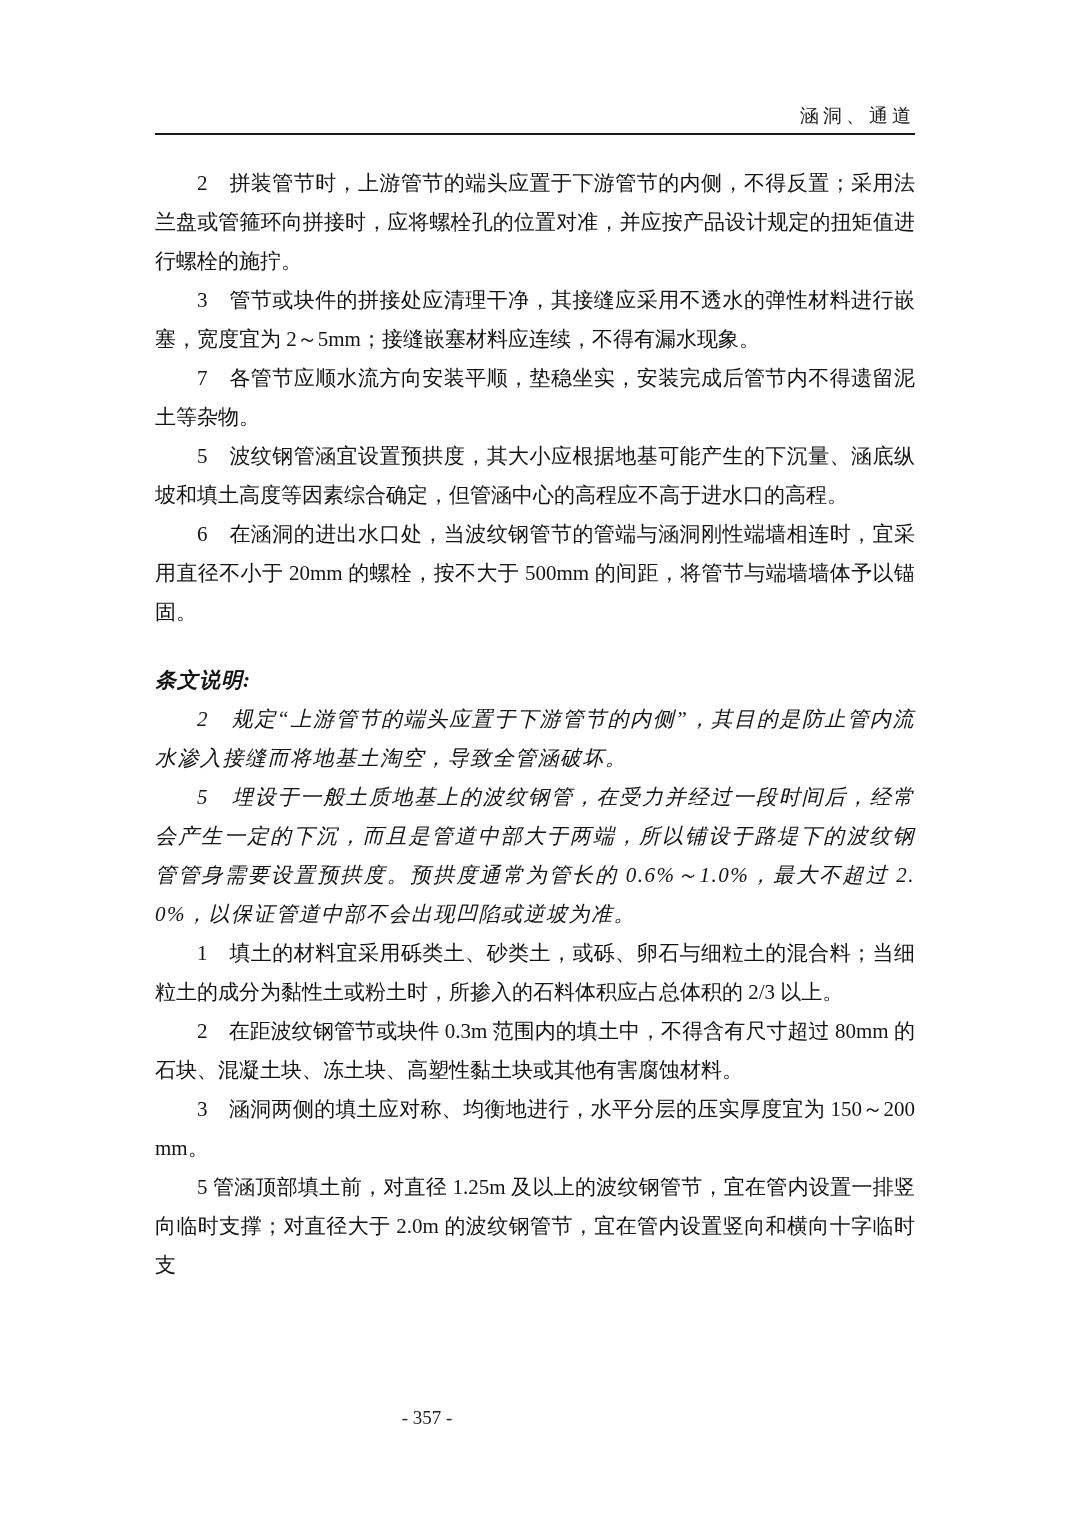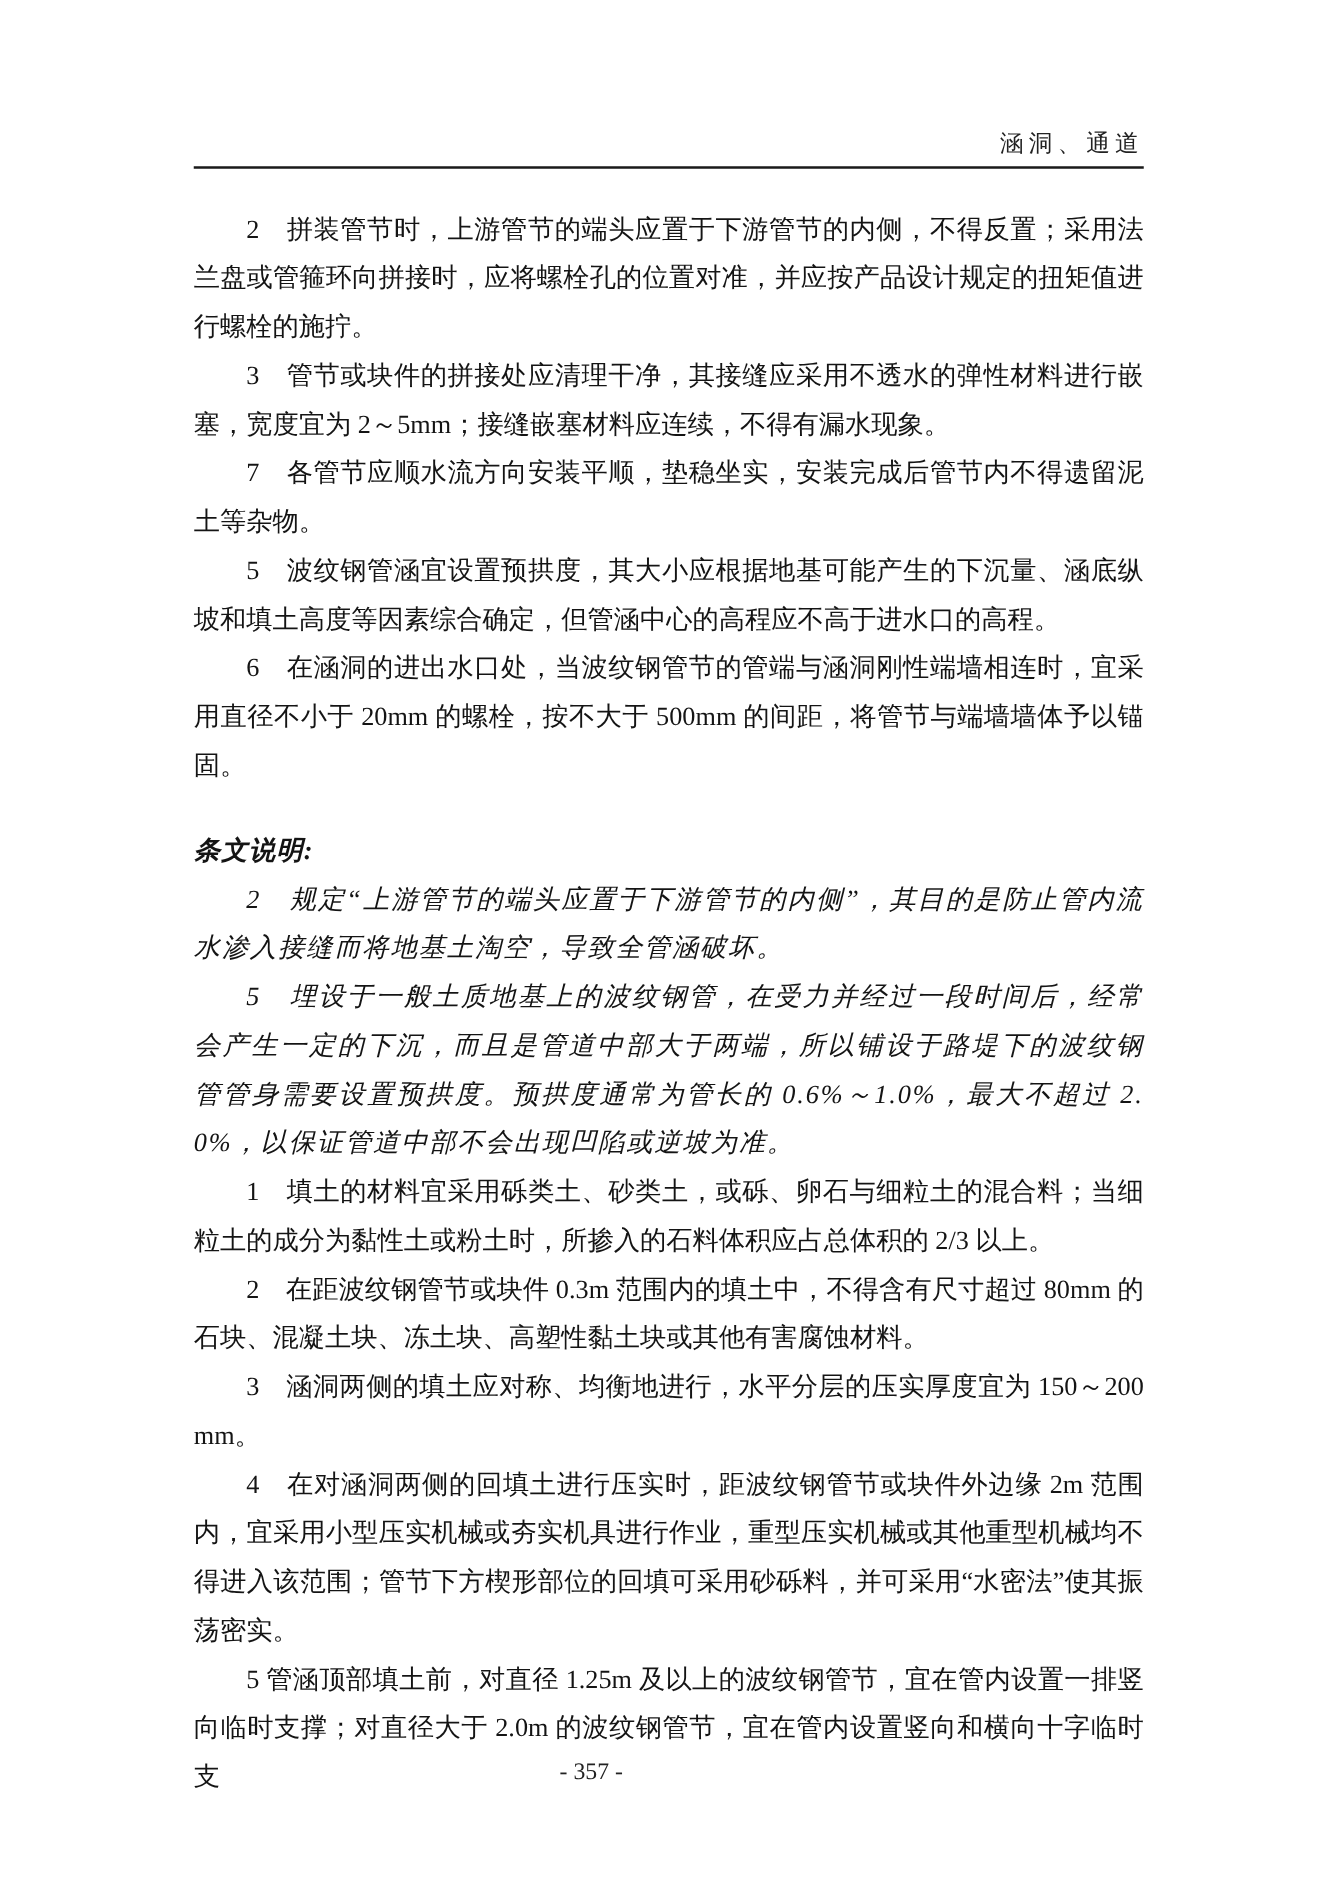--- a/index.html
+++ b/index.html
@@ -65,21 +65,20 @@
   }
   .page-footer {
     position: absolute;
     left: 0;
     top: 1406px;
     width: 854px;
     text-align: center;
     font-size: 19px;
     line-height: 24px;
     color: #222222;
-    padding-left: 46px;
   }
 </style>
 </head>
 <body>
 
 <div class="content">
 
   <div class="page-header">
     <span>涵洞、通道</span>
   </div>
@@ -97,21 +96,20 @@
   <div class="kai">
       <p class="para">2　规定“上游管节的端头应置于下游管节的内侧”，其目的是防止管内流水渗入接缝而将地基土淘空，导致全管涵破坏。</p>
       <p class="para">5　埋设于一般土质地基上的波纹钢管，在受力并经过一段时间后，经常会产生一定的下沉，而且是管道中部大于两端，所以铺设于路堤下的波纹钢管管身需要设置预拱度。预拱度通常为管长的 0.6%～1.0%，最大不超过 2.0%，以保证管道中部不会出现凹陷或逆坡为准。</p>
     </div>
 
 
   <div>
       <p class="para">1　填土的材料宜采用砾类土、砂类土，或砾、卵石与细粒土的混合料；当细粒土的成分为黏性土或粉土时，所掺入的石料体积应占总体积的 2/3 以上。</p>
       <p class="para">2　在距波纹钢管节或块件 0.3m 范围内的填土中，不得含有尺寸超过 80mm 的石块、混凝土块、冻土块、高塑性黏土块或其他有害腐蚀材料。</p>
       <p class="para">3　涵洞两侧的填土应对称、均衡地进行，水平分层的压实厚度宜为 150～200mm。</p>
-      <p class="para">4　在对涵洞两侧的回填土进行压实时，距波纹钢管节或块件外边缘 2m 范围内，宜采用小型压实机械或夯实机具进行作业，重型压实机械或其他重型机械均不得进入该范围；管节下方楔形部位的回填可采用砂砾料，并可采用“水密法”使其振荡密实。</p>
       <p class="para">5 管涵顶部填土前，对直径 1.25m 及以上的波纹钢管节，宜在管内设置一排竖向临时支撑；对直径大于 2.0m 的波纹钢管节，宜在管内设置竖向和横向十字临时支</p>
     </div>
 
 </div>
 
 <div class="page-footer">
   <span>- 357 -</span>
 </div>
 
 </body></html>

